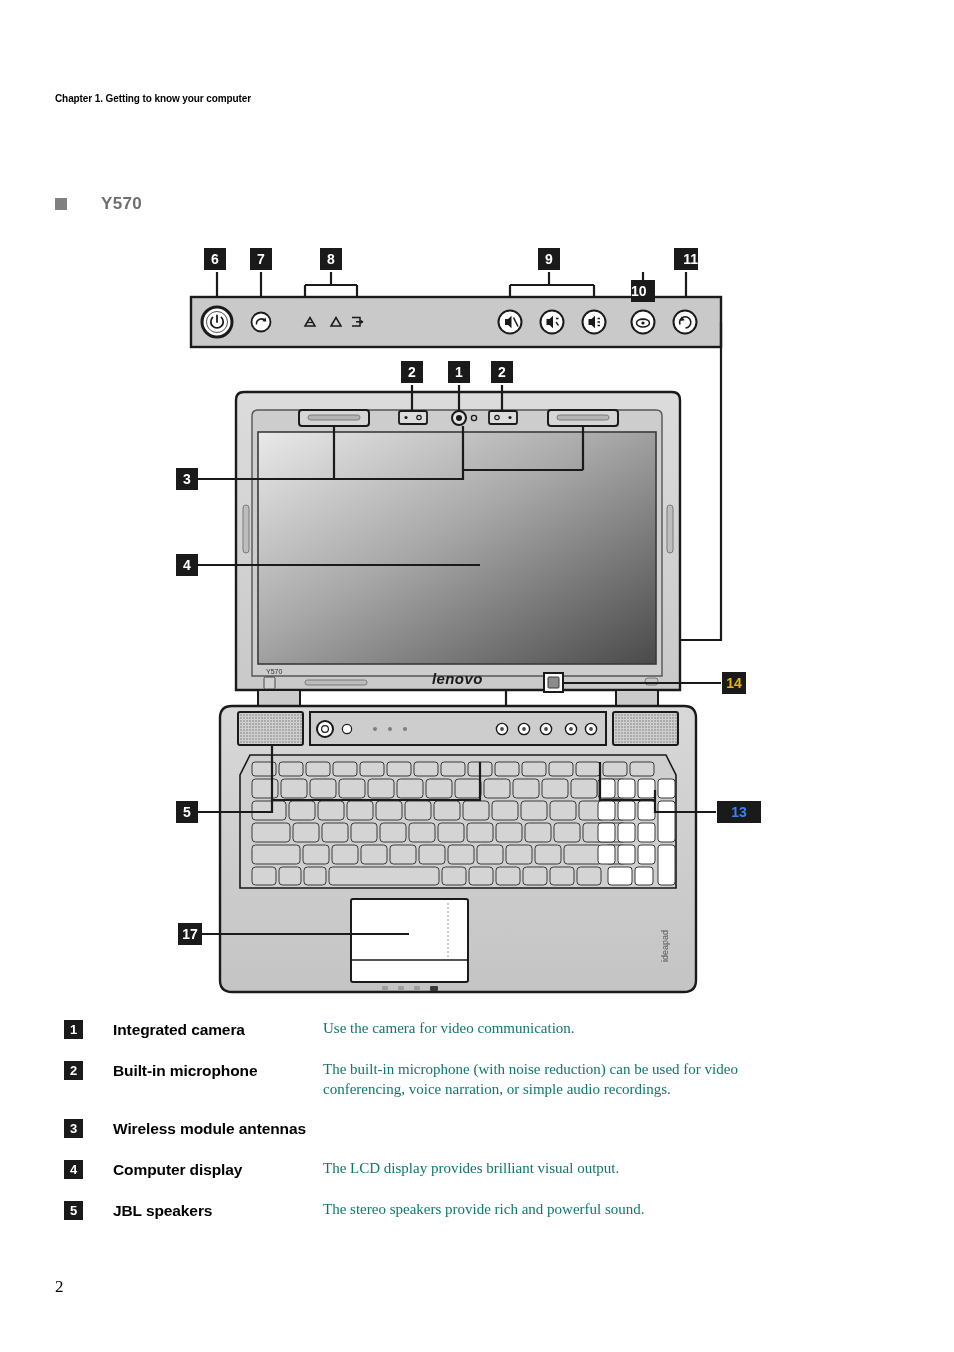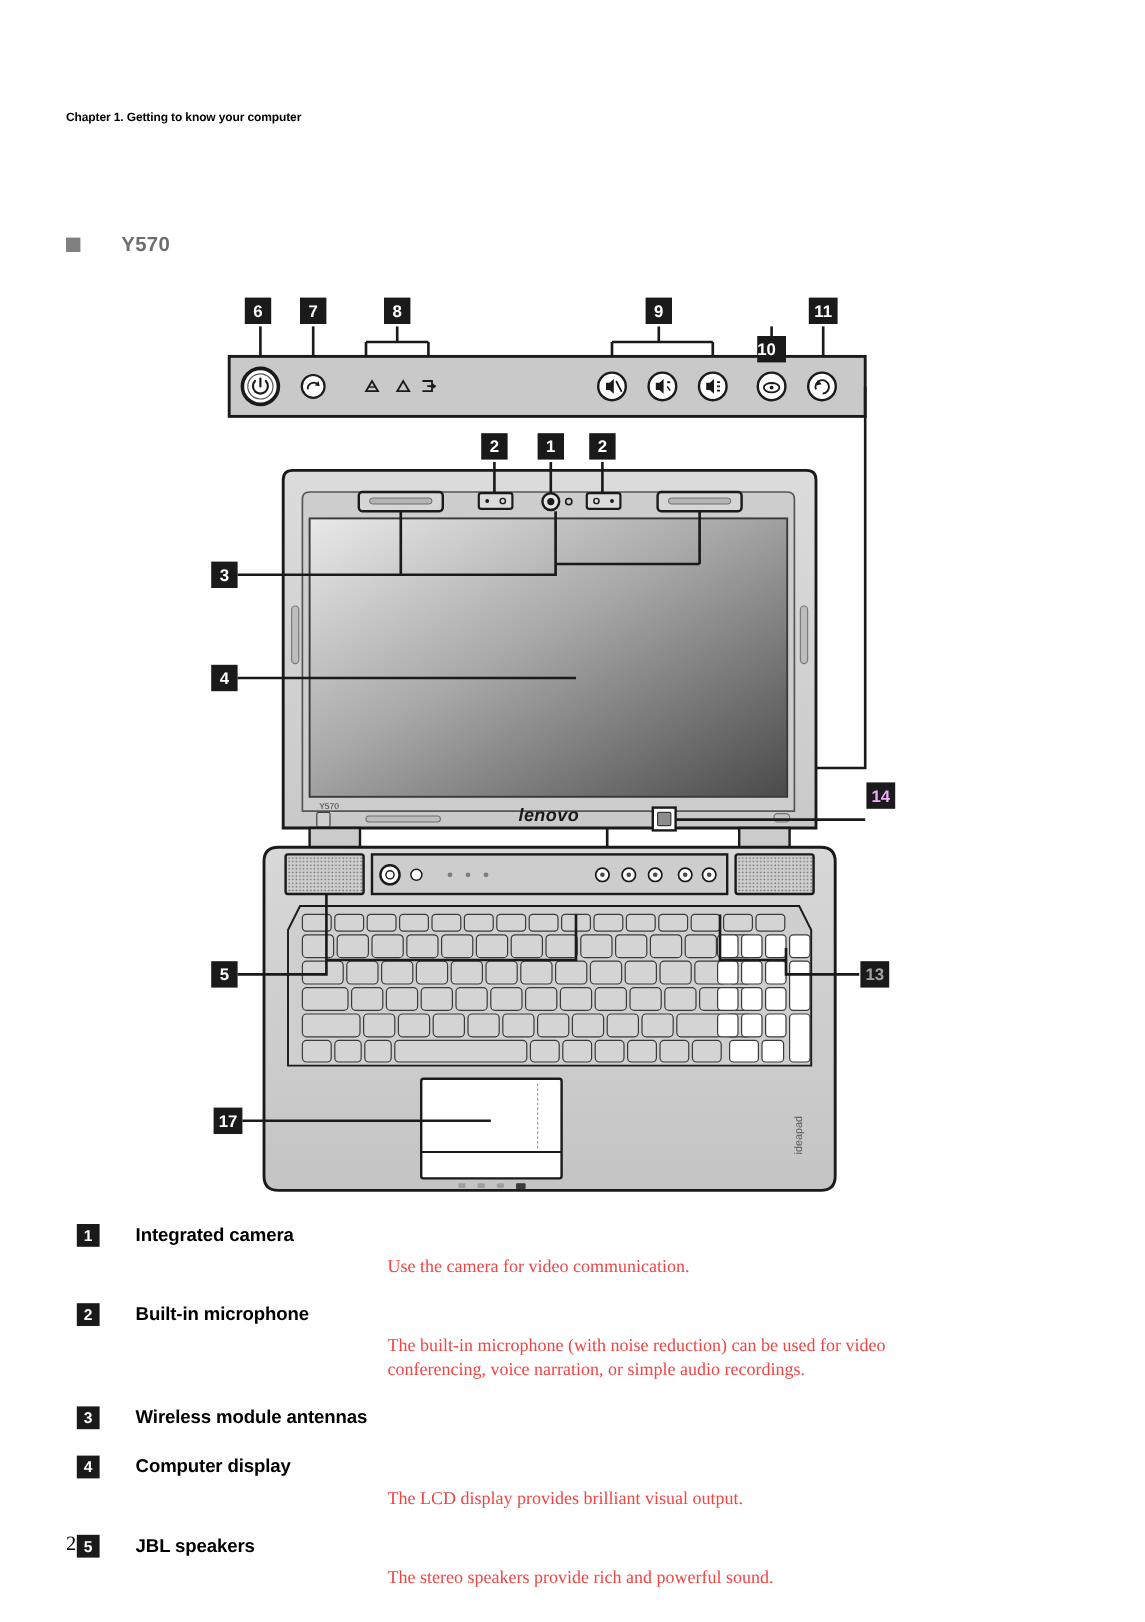--- a/index.html
+++ b/index.html
@@ -96,22 +96,21 @@
     color: #000;
     line-height: 23px;
     letter-spacing: -0.1px;
   }
   .desc-text {
     flex: 1 1 auto;
     max-width: 500px;
     font-family: "Liberation Serif", serif;
     font-size: 15px;
     line-height: 20px;
-    color: #ef4444;
-    margin-top: 28px;
+    color: #0f766e;
   }
 
   
   .page-number {
     position: absolute;
     left: 55px;
     top: 1277px;
     font-family: "Liberation Serif", serif;
     font-size: 17px;
     color: #000;
@@ -453,33 +452,33 @@
         <path d="M202 934 L409 934"></path>
       </g>
     </svg>
 
     <div>
       <div style="position:absolute;left:204px;top:248px;width:22px;height:22px;background:#1a1a1a;color:#fff;font-size:14px;font-weight:bold;line-height:22px;text-align:center;">6</div>
       <div style="position:absolute;left:250px;top:248px;width:22px;height:22px;background:#1a1a1a;color:#fff;font-size:14px;font-weight:bold;line-height:22px;text-align:center;">7</div>
       <div style="position:absolute;left:320px;top:248px;width:22px;height:22px;background:#1a1a1a;color:#fff;font-size:14px;font-weight:bold;line-height:22px;text-align:center;">8</div>
       <div style="position:absolute;left:538px;top:248px;width:22px;height:22px;background:#1a1a1a;color:#fff;font-size:14px;font-weight:bold;line-height:22px;text-align:center;">9</div>
       <div style="position:absolute;left:631px;top:248px;width:24px;height:22px;background:#1a1a1a;color:#fff;font-size:14px;font-weight:bold;line-height:22px;text-align:left;margin-top:32px;">10</div>
-      <div style="position:absolute;left:674px;top:248px;width:24px;height:22px;background:#1a1a1a;color:#fff;font-size:14px;font-weight:bold;line-height:22px;text-align:center;">11</div>
+      <div style="position:absolute;left:674px;top:248px;width:24px;height:22px;background:#1a1a1a;color:#fff;font-size:14px;font-weight:bold;line-height:22px;text-align:right;">11</div>
 
       <div style="position:absolute;left:401px;top:361px;width:22px;height:22px;background:#1a1a1a;color:#fff;font-size:14px;font-weight:bold;line-height:22px;text-align:center;">2</div>
       <div style="position:absolute;left:448px;top:361px;width:22px;height:22px;background:#1a1a1a;color:#fff;font-size:14px;font-weight:bold;line-height:22px;text-align:center;">1</div>
       <div style="position:absolute;left:491px;top:361px;width:22px;height:22px;background:#1a1a1a;color:#fff;font-size:14px;font-weight:bold;line-height:22px;text-align:center;">2</div>
 
       <div style="position:absolute;left:176px;top:468px;width:22px;height:22px;background:#1a1a1a;color:#fff;font-size:14px;font-weight:bold;line-height:22px;text-align:center;">3</div>
       <div style="position:absolute;left:176px;top:554px;width:22px;height:22px;background:#1a1a1a;color:#fff;font-size:14px;font-weight:bold;line-height:22px;text-align:center;">4</div>
 
-      <div style="position:absolute;left:722px;top:652px;width:24px;height:22px;background:#1a1a1a;color:#f0abfc;font-size:14px;font-weight:bold;line-height:22px;text-align:center;">14</div>
+      <div style="position:absolute;left:722px;top:672px;width:24px;height:22px;background:#1a1a1a;color:#eab308;font-size:14px;font-weight:bold;line-height:22px;text-align:center;">14</div>
 
       <div style="position:absolute;left:176px;top:801px;width:22px;height:22px;background:#1a1a1a;color:#fff;font-size:14px;font-weight:bold;line-height:22px;text-align:center;">5</div>
-      <div style="position:absolute;left:717px;top:801px;width:24px;height:22px;background:#1a1a1a;color:#a3a3a3;font-size:14px;font-weight:bold;line-height:22px;text-align:center;">13</div>
+      <div style="position:absolute;left:717px;top:801px;width:44px;height:22px;background:#1a1a1a;color:#3b82f6;font-size:14px;font-weight:bold;line-height:22px;text-align:center;">13</div>
 
       <div style="position:absolute;left:178px;top:923px;width:24px;height:22px;background:#1a1a1a;color:#fff;font-size:14px;font-weight:bold;line-height:22px;text-align:center;">17</div>
     </div>
   </div>
 
   <div class="desc-list">
     <div class="desc-row">
       <span class="badge-sq">1</span>
       <span class="desc-label">Integrated camera</span>
       <span class="desc-text">Use the camera for video communication.</span>

